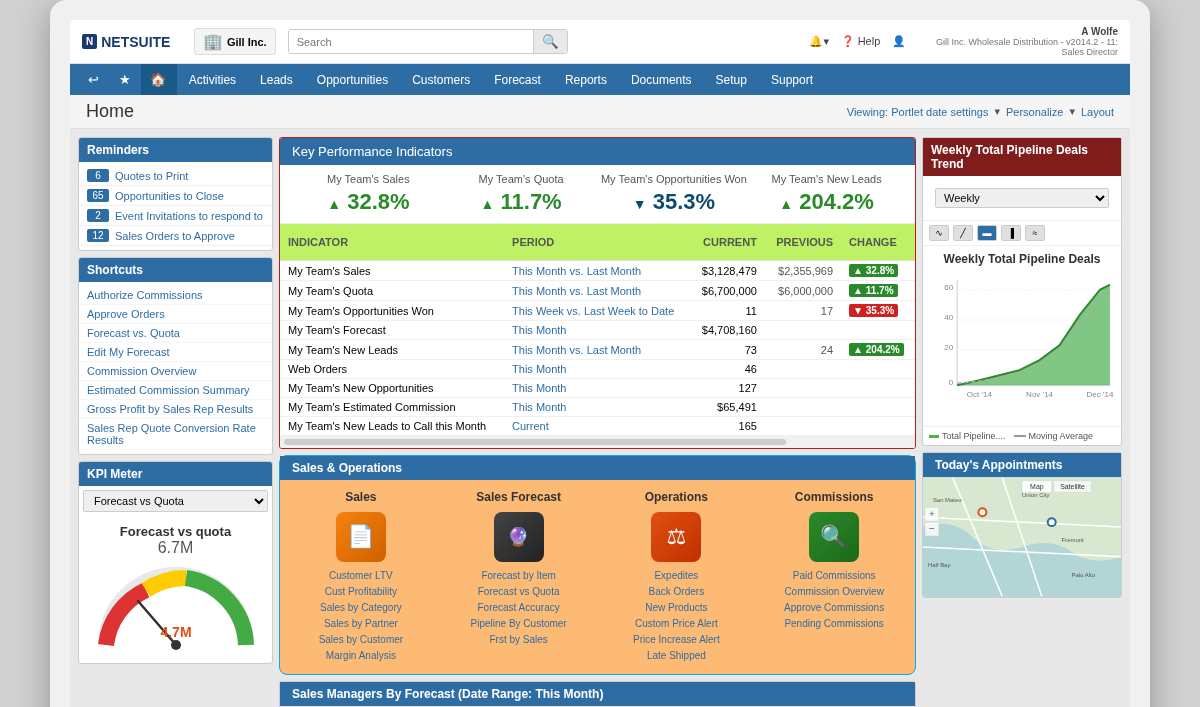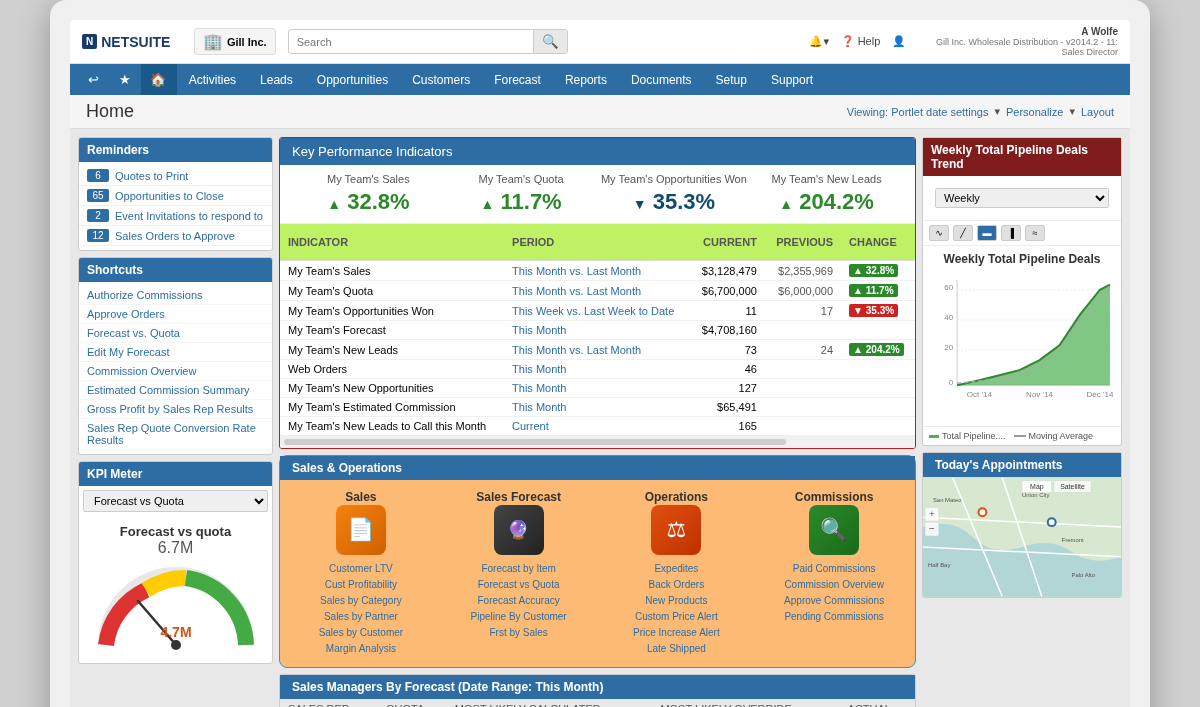--- a/index.html
+++ b/index.html
@@ -312,21 +312,21 @@
     .sales-ops-content {
       display: flex;
       padding: 10px;
       gap: 16px;
     }
     .sales-col { flex: 1; }
     .sales-col-title {
       font-size: 12px;
       font-weight: bold;
       color: #333;
-      margin-bottom: 1px;
+      margin-bottom: 8px;
       text-align: center;
     }
     .sales-icon-row {
       display: flex;
       justify-content: center;
       margin-bottom: 6px;
     }
     .icon-box {
       width: 50px;
       height: 50px;

